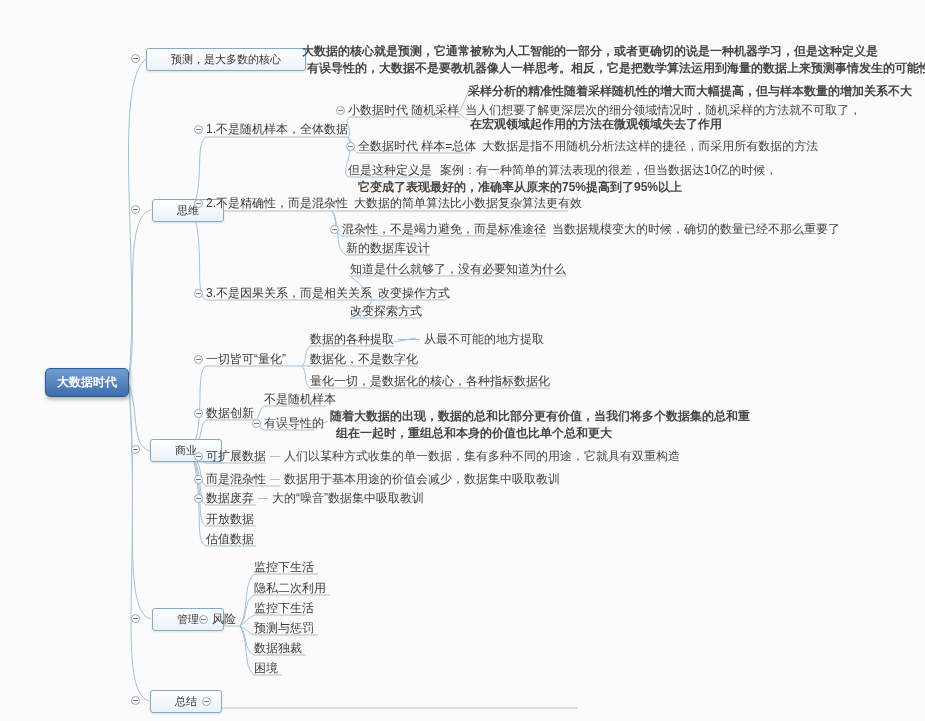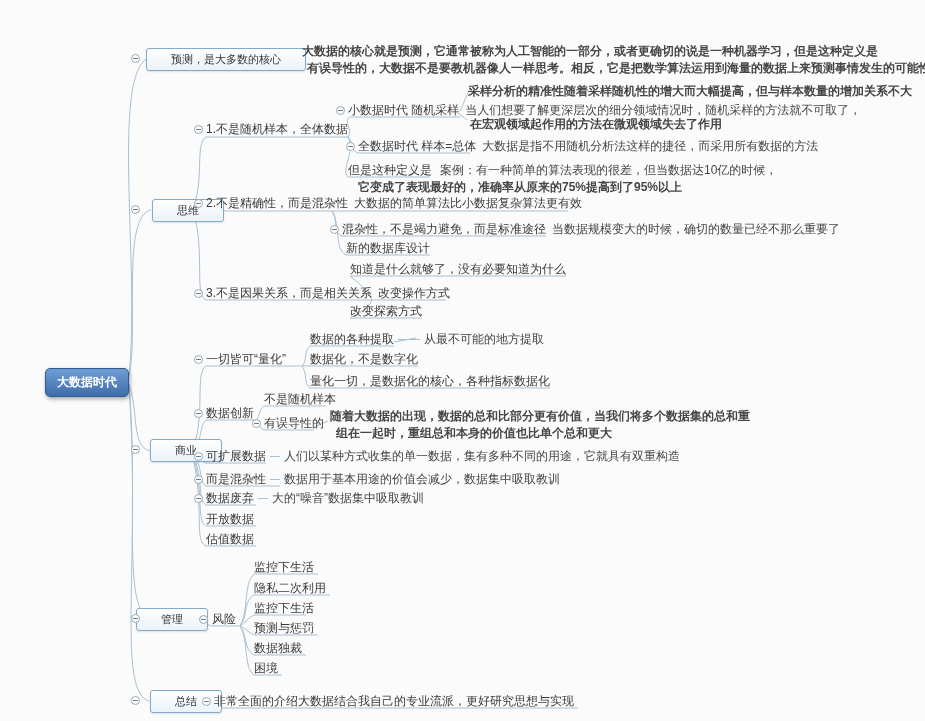--- a/index.html
+++ b/index.html
@@ -85,21 +85,21 @@
     <path d="M458,113 L467,120"></path>
     <path d="M394,342 L416,338"></path>
     <path d="M314,427 L328,421"></path>
   </svg>
 
   <div class="root-topic" style="left:45px;top:368px">大数据时代</div>
 
   <div class="topic" style="left:146px;top:48px">预测，是大多数的核心</div>
   <div class="topic" style="left:152px;top:199px">思维</div>
   <div class="topic" style="left:150px;top:439px">商业</div>
-  <div class="topic" style="left:136px;top:608px">管理</div>
+  <div class="topic" style="left:152px;top:608px">管理</div>
   <div class="topic" style="left:150px;top:690px">总结</div>
 
   <div class="note" style="left:302px;top:44px">大数据的核心就是预测，它通常被称为人工智能的一部分，或者更确切的说是一种机器学习，但是这种定义是</div>
   <div class="note" style="left:307px;top:61px">有误导性的，大数据不是要教机器像人一样思考。相反，它是把数学算法运用到海量的数据上来预测事情发生的可能性</div>
 
   <div class="node" style="left:206px;top:122px">1.不是随机样本，全体数据</div>
 
   <div class="row" style="left:348px;top:103px">
     <span>小数据时代  随机采样</span>
     <span class="gap6"></span>
@@ -177,21 +177,20 @@
   <div class="node" style="left:206px;top:532px">估值数据</div>
 
   <div class="node" style="left:212px;top:612px">风险</div>
   <div class="node" style="left:254px;top:560px">监控下生活</div>
   <div class="node" style="left:254px;top:581px">隐私二次利用</div>
   <div class="node" style="left:254px;top:601px">监控下生活</div>
   <div class="node" style="left:254px;top:621px">预测与惩罚</div>
   <div class="node" style="left:254px;top:641px">数据独裁</div>
   <div class="node" style="left:254px;top:661px">困境</div>
 
-  <div class="node" style="left:214px;top:694px">非常全面的介绍大数据结合我自己的专业流派，更好研究思想与实现</div>
 
   <div class="collapse" style="left:131px;top:54px"></div>
   <div class="collapse" style="left:131px;top:205px"></div>
   <div class="collapse" style="left:131px;top:445px"></div>
   <div class="collapse" style="left:131px;top:614px"></div>
   <div class="collapse" style="left:131px;top:696px"></div>
   <div class="collapse" style="left:194px;top:125px"></div>
   <div class="collapse" style="left:336px;top:106px"></div>
   <div class="collapse" style="left:346px;top:142px"></div>
   <div class="collapse" style="left:194px;top:199px"></div>

